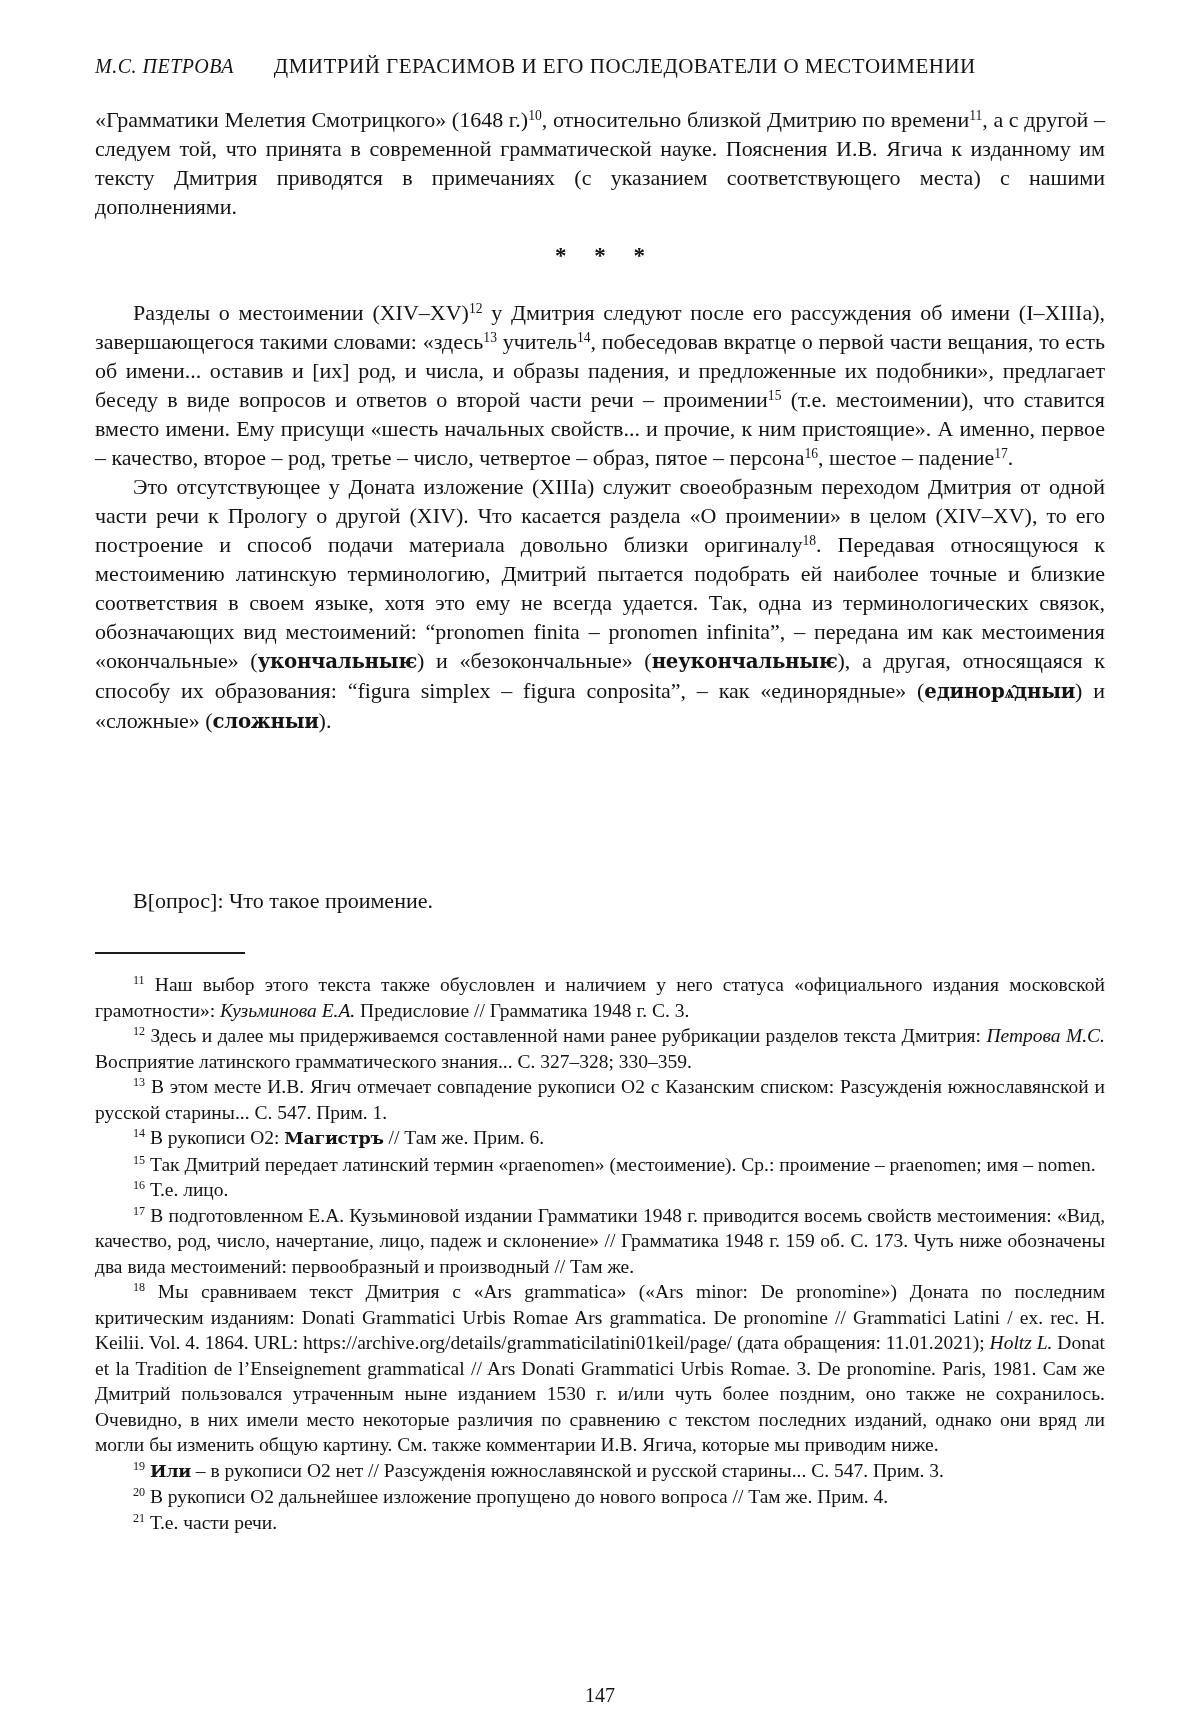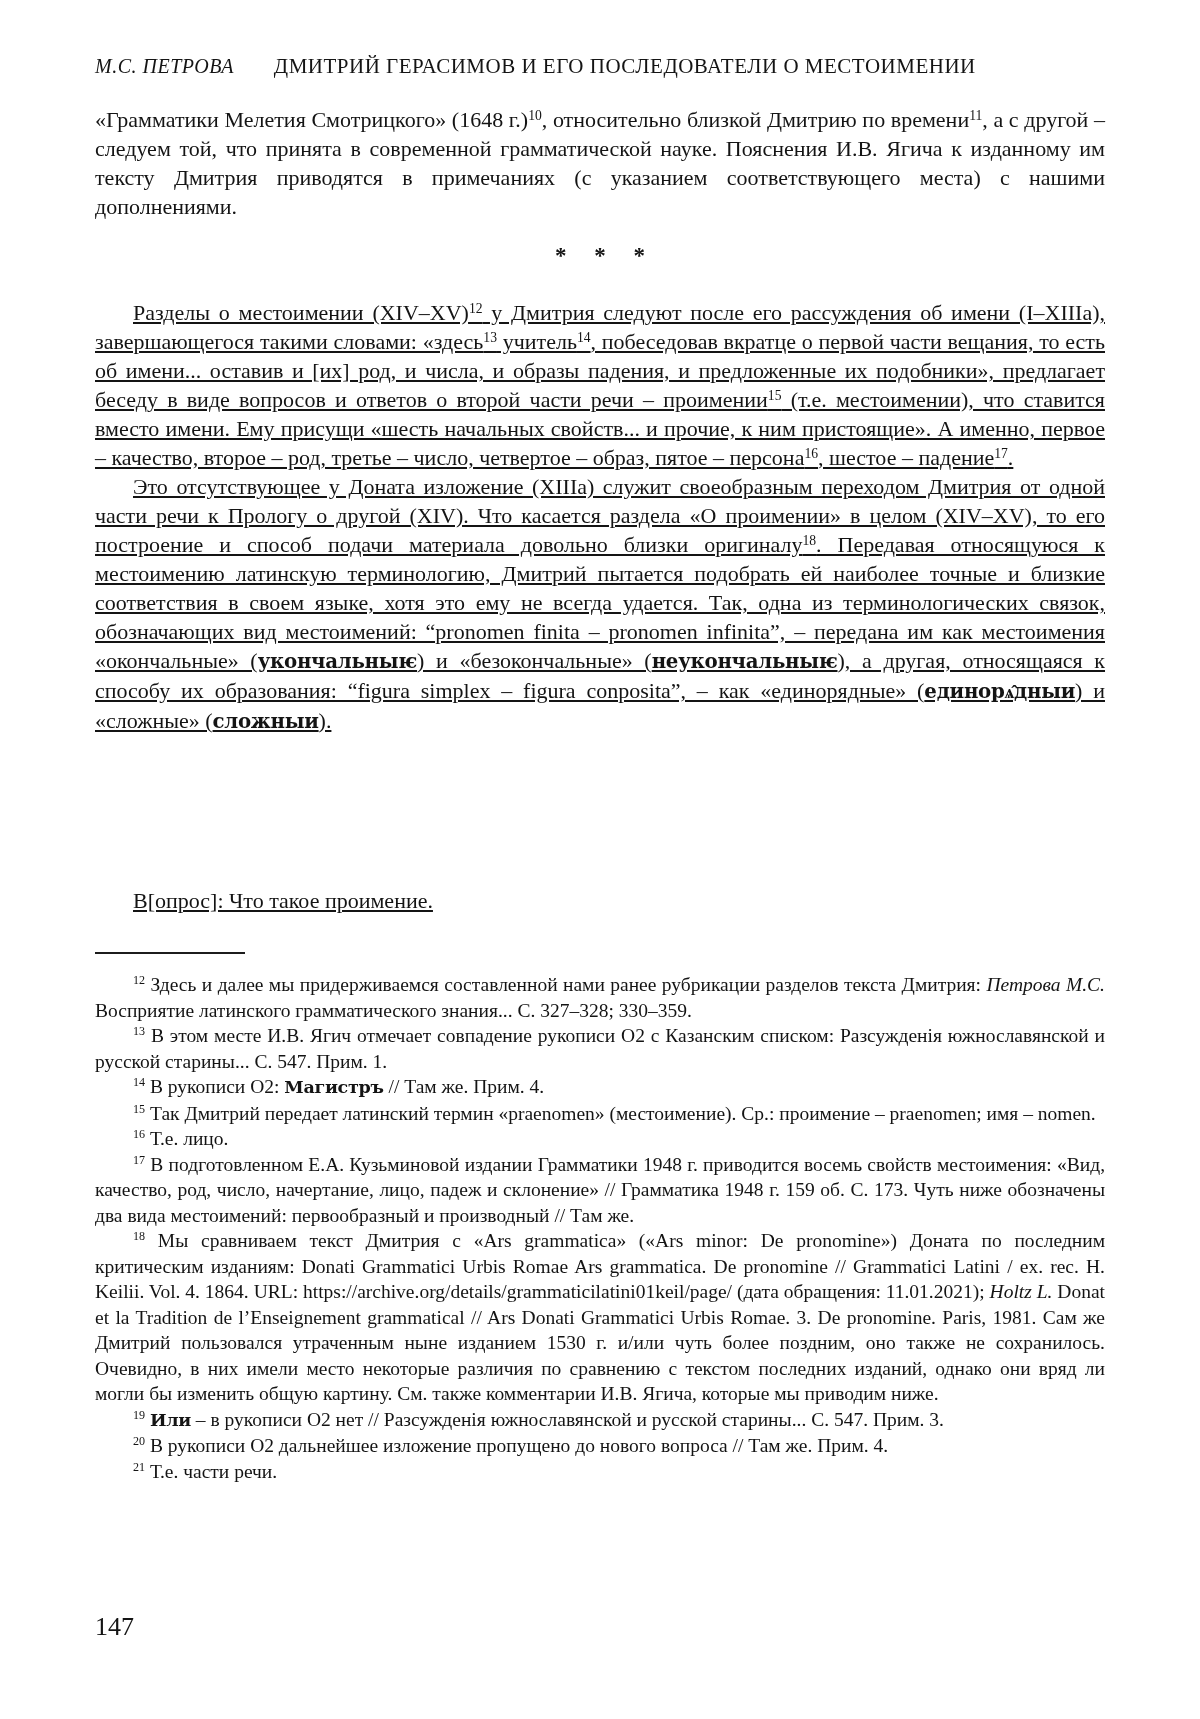--- a/index.html
+++ b/index.html
@@ -32,21 +32,21 @@
     text-align: left;
     font-size: 21px;
     letter-spacing: 0.5px;
     white-space: nowrap;
     padding-left: 40px;
   }
 
   
   .bodytext { font-size: 22px; line-height: 29px; text-align: justify; }
   .para-first { top: 105px; }
-  .para { text-indent: 38px; margin: 0; text-decoration: underline; }
+  .para { text-indent: 38px; margin: 0; }
   .stars {
     top: 243px;
     text-align: center;
     font-size: 23px;
     font-weight: bold;
     word-spacing: 22px;
     letter-spacing: 0;
   }
   .body-block { top: 298px; }
 
@@ -83,23 +83,23 @@
     top: -0.55em;
   }
   .run-i { font-style: italic; }
   .run-slav {
     font-family: "DejaVu Serif", serif;
     font-weight: 700;
     font-size: 0.9em;
     letter-spacing: -0.3px;
   }
   .page-number {
-    top: 1612px;
-    text-align: left;
-    font-size: 26px;
+    top: 1684px;
+    text-align: center;
+    font-size: 20px;
   }
 </style>
 </head>
 <body>
 
 <div class="page">
 
   <div class="content-col running-head">
     <span class="running-author">М.С. ПЕТРОВА</span>
     <span class="running-title">ДМИТРИЙ ГЕРАСИМОВ И ЕГО ПОСЛЕДОВАТЕЛИ О МЕСТОИМЕНИИ</span>
@@ -113,23 +113,24 @@
     <p class="para"><span>Разделы о местоимении (XIV–XV)</span><sup>12</sup><span> у Дмитрия следуют после его рассуждения об имени (I–XIIIа), завершающегося такими словами: «здесь</span><sup>13</sup><span> учитель</span><sup>14</sup><span>, побеседовав вкратце о первой части вещания, то есть об имени... оставив и [их] род, и числа, и образы падения, и предложенные их подобники», предлагает беседу в виде вопросов и ответов о второй части речи – проимении</span><sup>15</sup><span> (т.е. местоимении), что ставится вместо имени. Ему присущи «шесть начальных свойств... и прочие, к ним пристоящие». А именно, первое – качество, второе – род, третье – число, четвертое – образ, пятое – персона</span><sup>16</sup><span>, шестое – падение</span><sup>17</sup><span>.</span></p>
     <p class="para"><span>Это отсутствующее у Доната изложение (XIIIа) служит своеобразным переходом Дмитрия от одной части речи к Прологу о другой (XIV). Что касается раздела «О проимении» в целом (XIV–XV), то его построение и способ подачи материала довольно близки оригиналу</span><sup>18</sup><span>. Передавая относящуюся к местоимению латинскую терминологию, Дмитрий пытается подобрать ей наиболее точные и близкие соответствия в своем языке, хотя это ему не всегда удается. Так, одна из терминологических связок, обозначающих вид местоимений: “pronomen finita – pronomen infinita”, – передана им как местоимения «окончальные» (</span><span class="run-slav">укончальныѥ</span><span>) и «безокончальные» (</span><span class="run-slav">неукончальныѥ</span><span>), а другая, относящаяся к способу их образования: “figura simplex – figura conposita”, – как «единорядные» (</span><span class="run-slav">единорѧ̂дныи</span><span>) и «сложные» (</span><span class="run-slav">сложныи</span><span>).</span></p>
   </div>
 
 
   <div class="content-col bodytext question para">В[опрос]: Что такое проимение.</div>
 
   <hr class="content-col fn-rule">
 
   <div class="content-col footnotes" id="footnotes">
+      <p class="footnote"><sup>11</sup> <span>Наш выбор этого текста также обусловлен и наличием у него статуса «официального издания московской грамотности»: </span><span class="run-i">Кузьминова Е.А.</span><span> Предисловие // Грамматика 1948 г. С. 3.</span></p>
       <p class="footnote"><sup>12</sup> <span>Здесь и далее мы придерживаемся составленной нами ранее рубрикации разделов текста Дмитрия: </span><span class="run-i">Петрова М.С.</span><span> Восприятие латинского грамматического знания... С. 327–328; 330–359.</span></p>
       <p class="footnote"><sup>13</sup> <span>В этом месте И.В. Ягич отмечает совпадение рукописи О2 с Казанским списком: Разсужденія южнославянской и русской старины... С. 547. Прим. 1.</span></p>
-      <p class="footnote"><sup>14</sup> <span>В рукописи О2: </span><span class="run-slav">Магистръ</span><span> // Там же. Прим. 4.</span></p>
+      <p class="footnote"><sup>14</sup> <span>В рукописи О2: </span><span class="run-slav">Магистръ</span><span> // Там же. Прим. 6.</span></p>
       <p class="footnote"><sup>15</sup> <span>Так Дмитрий передает латинский термин «praenomen» (местоимение). Ср.: проимение – praenomen; имя – nomen.</span></p>
       <p class="footnote"><sup>16</sup> <span>Т.е. лицо.</span></p>
       <p class="footnote"><sup>17</sup> <span>В подготовленном Е.А. Кузьминовой издании Грамматики 1948 г. приводится восемь свойств местоимения: «Вид, качество, род, число, начертание, лицо, падеж и склонение» // Грамматика 1948 г. 159 об. С. 173. Чуть ниже обозначены два вида местоимений: первообразный и производный // Там же.</span></p>
       <p class="footnote"><sup>18</sup> <span>Мы сравниваем текст Дмитрия с «Ars grammatica» («Ars minor: De pronomine») Доната по последним критическим изданиям: Donati Grammatici Urbis Romae Ars grammatica. De pronomine // Grammatici Latini / ex. rec. H. Keilii. Vol. 4. 1864. URL: https://archive.org/details/grammaticilatini01keil/page/ (дата обращения: 11.01.2021); </span><span class="run-i">Holtz L.</span><span> Donat et la Tradition de l’Enseignement grammatical // Ars Donati Grammatici Urbis Romae. 3. De pronomine. Paris, 1981. Сам же Дмитрий пользовался утраченным ныне изданием 1530 г. и/или чуть более поздним, оно также не сохранилось. Очевидно, в них имели место некоторые различия по сравнению с текстом последних изданий, однако они вряд ли могли бы изменить общую картину. См. также комментарии И.В. Ягича, которые мы приводим ниже.</span></p>
       <p class="footnote"><sup>19</sup> <span class="run-slav">Или</span><span> – в рукописи О2 нет // Разсужденія южнославянской и русской старины... С. 547. Прим. 3.</span></p>
       <p class="footnote"><sup>20</sup> <span>В рукописи О2 дальнейшее изложение пропущено до нового вопроса // Там же. Прим. 4.</span></p>
       <p class="footnote"><sup>21</sup> <span>Т.е. части речи.</span></p>
     </div>
 
   <div class="content-col page-number">147</div>

